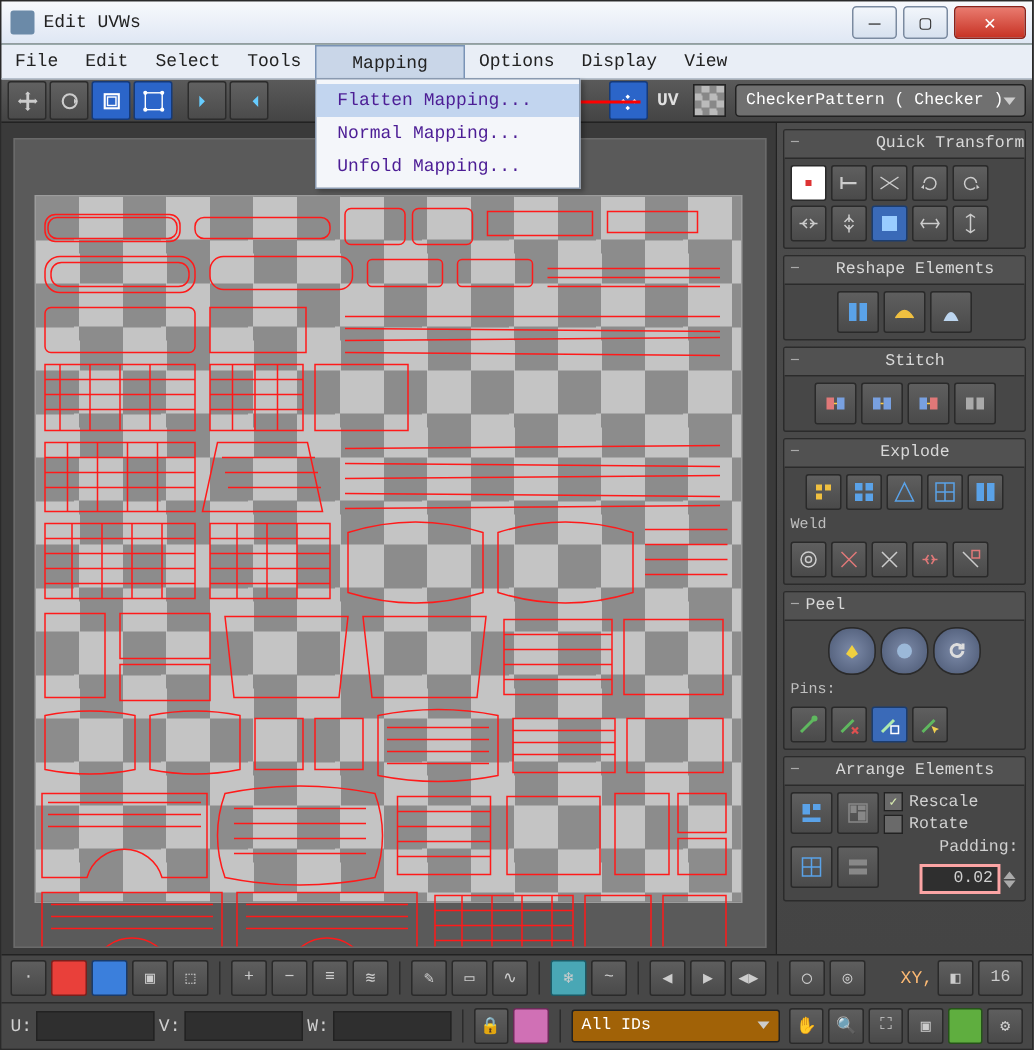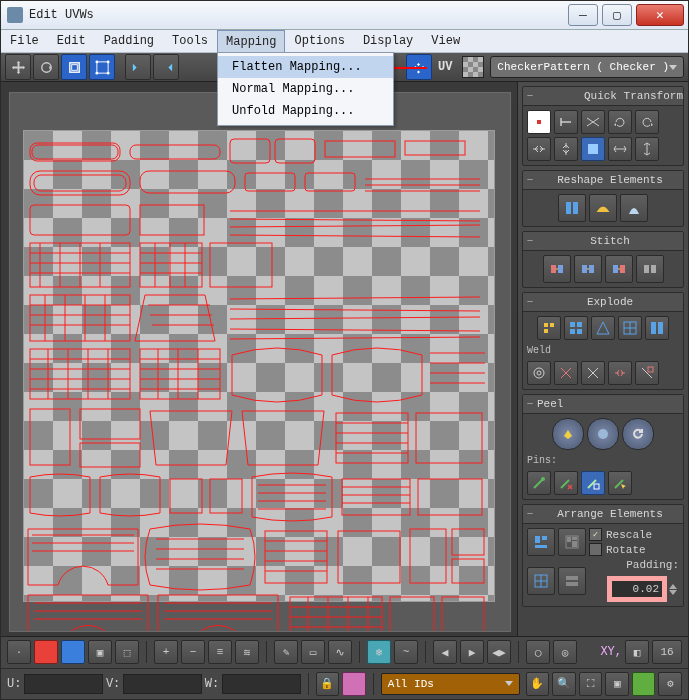--- a/index.html
+++ b/index.html
@@ -6,23 +6,23 @@
   .win{width:689px;height:700px;background:#3a3a3a;border:1px solid #2a2a2a;box-sizing:border-box;display:flex;flex-direction:column;font-family:Liberation Mono, monospace;}
   
   .titlebar{height:28px;background:linear-gradient(#f7f9fc,#dfe7f4);display:flex;align-items:center;border-bottom:1px solid #9aa;color:#222;}
   .titlebar .ico{width:16px;height:16px;margin:0 6px;background:#6b8aa8;border-radius:2px;}
   .titlebar .ttl{flex:1;font-size:12px;}
   .wbtn{height:20px;width:28px;display:flex;align-items:center;justify-content:center;border:1px solid #7a8aa0;border-radius:3px;margin-right:4px;font-size:13px;background:linear-gradient(#f2f6fb,#d7e1ef);color:#333;}
   .wbtn.close{background:linear-gradient(#e97b6f,#c73224);color:#fff;border-color:#8b221a;width:46px;}
   
   .menubar{height:22px;background:#e9eef6;display:flex;align-items:stretch;border-bottom:1px solid #b6c0cc;color:#222;position:relative;z-index:20;}
   .menuitem{padding:0 9px;display:flex;align-items:center;cursor:default;position:relative;}
-  .menuitem.active{background:#c9d6e8;border:1px solid #7a93b6;border-bottom:none;padding:0 8px;}
+  .menuitem.active{background:#c9d6e8;border:1px solid #7a93b6;border-bottom:none;padding:0 24px;}
   .dropdown{position:absolute;top:21px;left:-1px;width:175px;background:#f4f6fa;border:1px solid #8a9ab0;box-shadow:2px 2px 3px rgba(0,0,0,.25);padding:3px 0;}
-  .dditem{height:22px;display:flex;align-items:center;padding:0 14px;color:#000000;}
+  .dditem{height:22px;display:flex;align-items:center;padding:0 14px;color:#4c1d95;}
   .dditem.hl{background:#c2d5ef;}
   
   .toolbar{height:28px;background:linear-gradient(#5a5a5a,#444);border-bottom:1px solid #222;display:flex;align-items:center;padding:0 4px;gap:2px;position:relative;z-index:5;}
   .tbtn{width:24px;height:24px;border:1px solid #2c2c2c;background:linear-gradient(#616161,#4b4b4b);border-radius:2px;display:flex;align-items:center;justify-content:center;color:#d0d0d0;}
   .tbtn.blue{background:#2b65c9;border-color:#163a78;color:#fff;}
   .tbtn svg{width:15px;height:15px;}
   .tsep{width:6px;}
   .uvlabel{margin:0 4px;color:#e0e0e0;font-weight:bold;}
   .patbox{width:20px;height:20px;border:1px solid #222;background:repeating-conic-gradient(#bbb 0 25%,#888 0 50%) 0 0/10px 10px;margin:0 4px;}
   .drop{flex:0 0 160px;height:20px;border:1px solid #222;background:#707070;border-radius:3px;display:flex;align-items:center;padding:0 6px;color:#fff;font-size:11px;}
@@ -45,21 +45,21 @@
   .group .ghead .minus{width:14px;text-align:center;color:#aaa;}
   .group .gbody{padding:4px;display:flex;flex-wrap:wrap;gap:3px;}
   .ibtn{width:26px;height:26px;border:1px solid #2a2a2a;background:linear-gradient(#5f5f5f,#4a4a4a);border-radius:2px;display:flex;align-items:center;justify-content:center;}
   .ibtn.sq{width:22px;height:22px;}
   .ibtn.big{width:30px;height:30px;border-radius:15px;background:radial-gradient(#7c8aa8,#4a5772);}
   .ibtn.sel{background:#3a6ab8;border-color:#1c3d6f;}
   .ibtn svg{width:16px;height:16px;}
   .row{display:flex;gap:3px;align-items:center;width:100%;}
   .subtext{font-size:10px;color:#bfbfbf;margin:2px 0;}
   .chk{width:11px;height:11px;border:1px solid #222;background:#6a6a6a;display:inline-flex;align-items:center;justify-content:center;font-size:9px;color:#d8ecb0;margin-right:4px;}
-  .spin{height:16px;width:44px;border:5px solid #fca5a5;background:#2f2f2f;color:#d0d0d0;font-size:11px;display:flex;align-items:center;justify-content:flex-end;padding:0 3px;}
+  .spin{height:16px;width:44px;border:2px solid #fca5a5;background:#2f2f2f;color:#d0d0d0;font-size:11px;display:flex;align-items:center;justify-content:flex-end;padding:0 3px;}
   
   .btmbars{height:62px;background:#474747;border-top:1px solid #222;display:flex;flex-direction:column;}
   .bar{flex:1;display:flex;align-items:center;padding:0 6px;gap:3px;}
   .bar .sep{width:1px;height:22px;background:#2b2b2b;margin:0 4px;}
   .smallbtn{width:22px;height:22px;border:1px solid #2a2a2a;background:linear-gradient(#5e5e5e,#4a4a4a);border-radius:2px;display:flex;align-items:center;justify-content:center;color:#ccc;font-size:11px;}
   .smallbtn.col{background:#e9403a;border-color:#7a1f1c;}
   .smallbtn.blue{background:#3b7fdc;border-color:#1a3b6a;}
   .smallbtn.teal{background:#49a7b5;border-color:#1c5a65;}
   .smallbtn.pink{background:#d070b5;border-color:#6c2a58;}
   .smallbtn.grn{background:#5fae3f;border-color:#26521a;}
@@ -76,21 +76,21 @@
     <div class="ico"></div>
     <div class="ttl">Edit UVWs</div>
     <div class="wbtn">—</div>
     <div class="wbtn">▢</div>
     <div class="wbtn close">✕</div>
   </div>
 
   <div class="menubar">
     <div class="menuitem">File</div>
     <div class="menuitem">Edit</div>
-    <div class="menuitem">Padding</div>
+    <div class="menuitem">Select</div>
     <div class="menuitem">Tools</div>
     <div class="menuitem active">
       <span>Mapping</span>
       <div class="dropdown">
         <div class="dditem hl">Flatten Mapping...</div>
         <div class="dditem">Normal Mapping...</div>
         <div class="dditem">Unfold Mapping...</div>
       </div>
     </div>
     <div class="menuitem">Options</div>
@@ -587,21 +587,21 @@
       <div class="smallbtn teal">❄</div>
       <div class="smallbtn">~</div>
       <div class="sep"></div>
       <div class="smallbtn">◀</div>
       <div class="smallbtn">▶</div>
       <div class="smallbtn">◀▶</div>
       <div class="sep"></div>
       <div class="smallbtn">◯</div>
       <div class="smallbtn">◎</div>
       <div style="flex:1"></div>
-      <span style="color:#f0abfc">XY,</span>
+      <span style="color:#fdba74">XY,</span>
       <div class="smallbtn">◧</div>
       <div class="smallbtn" style="width:28px">16</div>
     </div>
     <div class="bar" style="border-top:1px solid #2b2b2b">
       <span>U:</span>
       <div class="uvcoord"></div>
       <span>V:</span>
       <div class="uvcoord"></div>
       <span>W:</span>
       <div class="uvcoord"></div>

